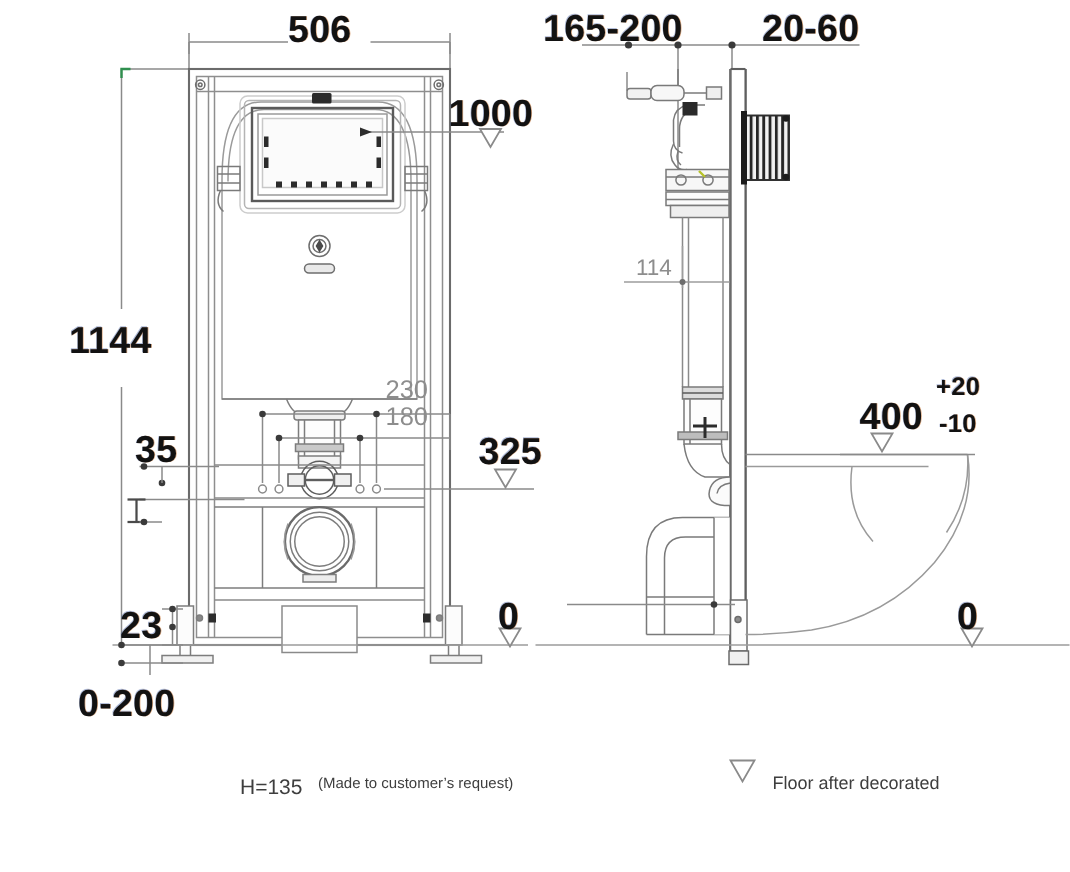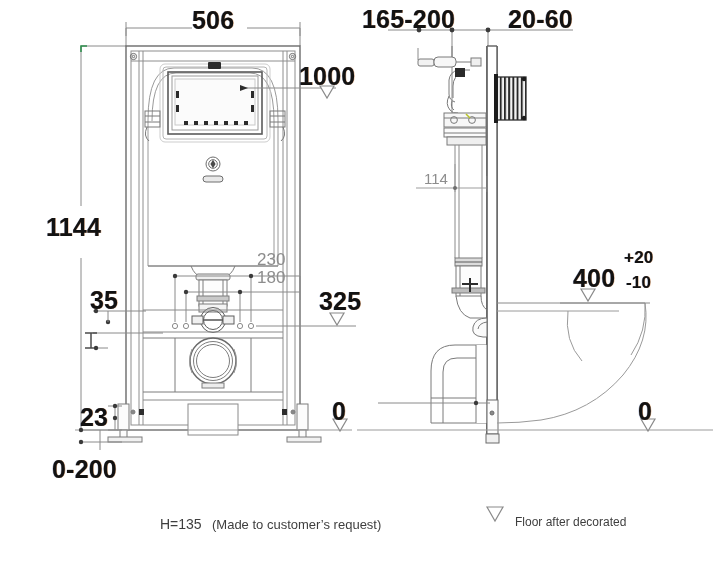--- a/index.html
+++ b/index.html
@@ -31,21 +31,21 @@
     font-size:15px;
     white-space:nowrap;
   }
   .caption{
     position:absolute;
     color:#3e3e3e;
     white-space:nowrap;
     margin-top:11px;
   }
   .cap-a{font-size:14px;}
-  .cap-b{font-size:13px;}
+  .cap-b{font-size:10px;}
   .cap-c{font-size:12px;}
   
 </style>
 </head>
 <body>
 
 <div id="stage">
 
   <svg class="dwg" viewBox="0 0 713 581">
     <defs>

